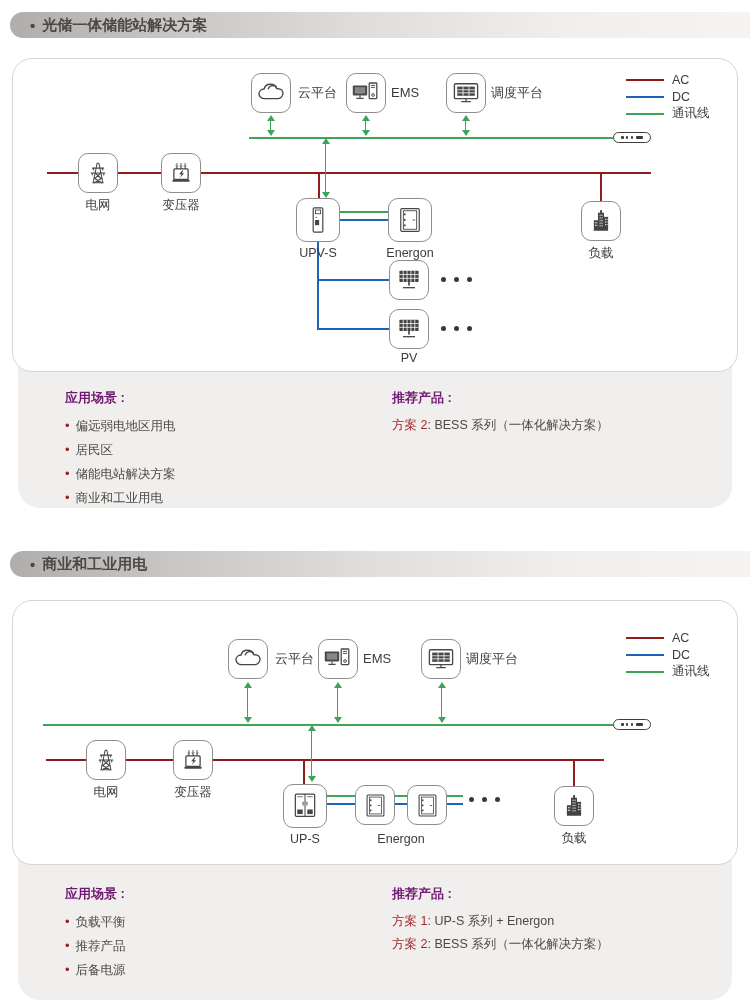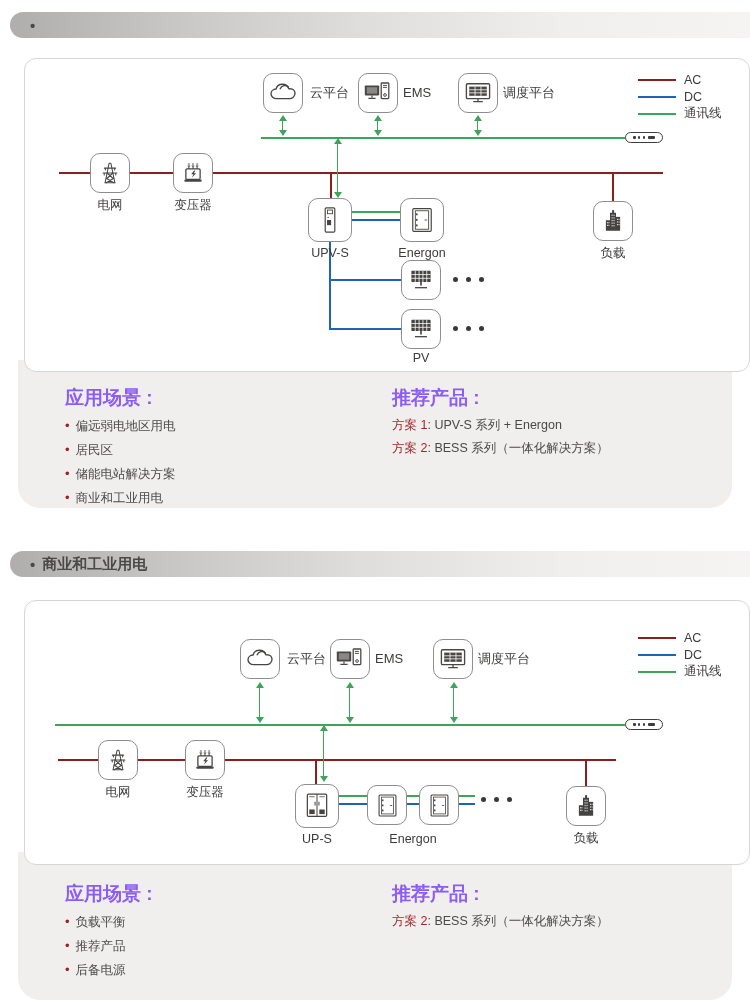--- a/index.html
+++ b/index.html
@@ -5,26 +5,26 @@
   html,body{margin:0;padding:0;background:#fff;}
   .page{position:relative;width:750px;height:1008px;background:#fff;overflow:hidden;
         font-family:"Liberation Sans","DejaVu Sans",sans-serif;color:#3d3b3a;}
   
   .shead{position:absolute;left:10px;right:0;height:26px;border-radius:13px 0 0 13px;
          background:linear-gradient(90deg,#b0aead 0%,#c9c7c6 22%,#e0dedd 48%,#f0efee 75%,#f5f4f3 100%);
          display:flex;align-items:center;padding-left:20px;box-sizing:border-box;
          font-size:15px;font-weight:bold;color:#4b4948;}
   .shead-bullet{margin-right:7px;font-size:15px;}
   
-  .card{position:absolute;left:24px;width:726px;background:#fff;border:1px solid #d8d6d4;
-        border-radius:12px;z-index:2;box-sizing:border-box;}
+  .card{position:absolute;left:12px;width:726px;background:#fff;border:1px solid #d8d6d4;
+        border-radius:20px;z-index:2;box-sizing:border-box;}
   .panel{position:absolute;left:18px;width:714px;height:148px;background:#f1efed;
          border-radius:0 0 22px 22px;z-index:1;}
   .pcol{position:absolute;}
-  .ptitle{font-size:19px;font-weight:bold;color:#8b5cf6;height:16px;line-height:16px;margin-bottom:8px;}
+  .ptitle{font-size:13px;font-weight:bold;color:#701a75;height:16px;line-height:16px;margin-bottom:8px;}
   .pitem{display:flex;align-items:baseline;gap:6px;font-size:12.5px;color:#4b4947;line-height:23px;}
   .pbullet{color:#9c2020;font-size:13px;}
   .pplan{font-size:12.5px;line-height:23px;color:#4b4947;}
   .plan-label{color:#a4262c;}
   
   .hl{position:absolute;height:2px;}
   .vl{position:absolute;width:2px;}
   .ac{background:#8e1e1e;} .dc{background:#1c64b8;} .comm{background:#3da45a;}
   .dblarrow{position:absolute;width:9px;}
   .dblarrow .shaft{position:absolute;left:3.8px;top:4px;bottom:4px;width:1.5px;background:#3da45a;}
@@ -49,20 +49,21 @@
   .tridots i{width:5px;height:5px;border-radius:50%;background:#3a3836;}
   svg{display:block;}
 </style>
 </head>
 <body>
 
 <div class="page">
 
   <div class="shead" style="top:12px;">
     <span class="shead-bullet">•</span>
+    <span>光储一体储能站解决方案</span>
   </div>
 
   <div class="panel" style="top:360px;">
     <div class="pcol" style="left:47px;top:30px;">
       <div class="ptitle">应用场景 :</div>
       <div class="pitem">
           <span class="pbullet">•</span>
           <span>偏远弱电地区用电</span>
         </div>
       <div class="pitem">
@@ -73,21 +74,20 @@
           <span class="pbullet">•</span>
           <span>储能电站解决方案</span>
         </div>
       <div class="pitem">
           <span class="pbullet">•</span>
           <span>商业和工业用电</span>
         </div>
     </div>
     <div class="pcol" style="left:374px;top:30px;">
       <div class="ptitle">推荐产品 :</div>
-      <div class="pplan"><span class="plan-label">方案 1</span><span>: UPV-S 系列 + Energon</span></div>
       <div class="pplan"><span class="plan-label">方案 2</span><span>: BESS 系列（一体化解决方案）</span></div>
     </div>
   </div>
 
   <div class="card" style="top:58px;height:314px;">
 
     <div class="legend" style="left:613px;top:14px;">
       <div class="lgrow">
           <span class="lgline ac"></span>
           <span class="lglabel">AC</span>
@@ -287,20 +287,21 @@
           <span class="pbullet">•</span>
           <span>推荐产品</span>
         </div>
       <div class="pitem">
           <span class="pbullet">•</span>
           <span>后备电源</span>
         </div>
     </div>
     <div class="pcol" style="left:374px;top:34px;">
       <div class="ptitle">推荐产品 :</div>
+      <div class="pplan"><span class="plan-label">方案 1</span><span>: UP-S 系列 + Energon</span></div>
       <div class="pplan"><span class="plan-label">方案 2</span><span>: BESS 系列（一体化解决方案）</span></div>
     </div>
   </div>
 
   <div class="card" style="top:600px;height:265px;">
 
     <div class="legend" style="left:613px;top:30px;">
       <div class="lgrow">
           <span class="lgline ac"></span>
           <span class="lglabel">AC</span>

